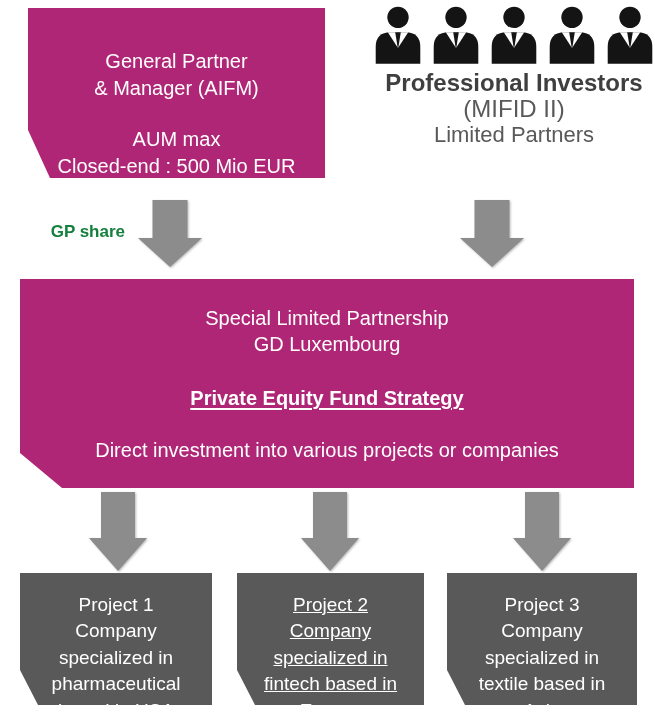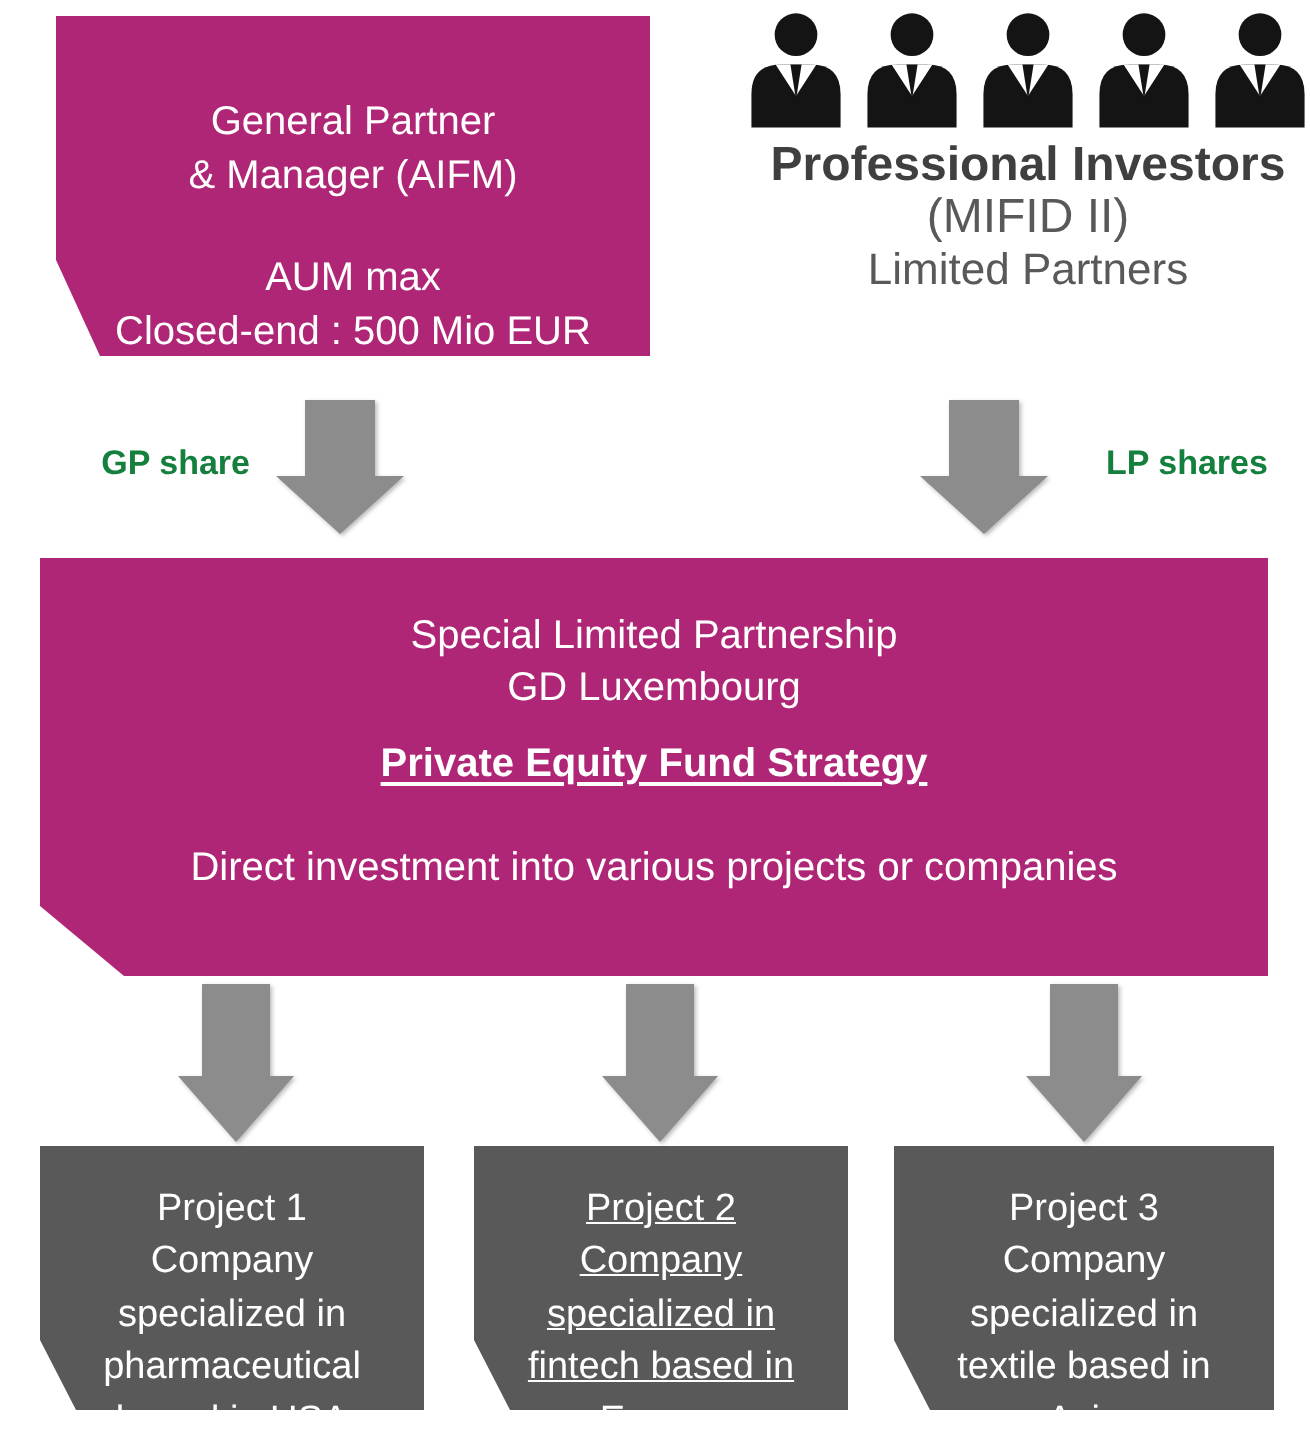--- a/index.html
+++ b/index.html
@@ -25,21 +25,21 @@
 
   .fund-box {
     left: 20px; top: 279px; width: 614px; height: 209px;
     background: #B02676; color: #ffffff; text-align: center;
     clip-path: polygon(0 0, 100% 0, 100% 100%, 42px 100%, 0 174px);
     box-sizing: border-box; padding-top: 26px;
   }
   .fund-entity { font-size: 20px; line-height: 26px; white-space: pre-line; }
   .fund-strategy {
     font-size: 20px; line-height: 26px; font-weight: bold;
-    text-decoration: underline; text-underline-offset: 3px; margin-top: 12px;
+    text-decoration: underline; text-underline-offset: 3px; margin-top: 28px;
   }
   .fund-desc { font-size: 20px; line-height: 26px; margin-top: 26px; }
 
   
   .investors { left: 354px; top: 6px; width: 320px; text-align: center; color: #595959; }
   .icon-row { display: flex; justify-content: center; gap: 6px; height: 58px; }
   .inv-title { font-size: 24px; font-weight: bold; color: #3F3F3F; line-height: 27px; margin-top: 5px; }
   .inv-sub   { font-size: 24px; color: #595959; line-height: 26px; }
   .inv-role  { font-size: 22px; color: #595959; }
 
@@ -113,21 +113,20 @@
     <div class="inv-role">Limited Partners</div>
   </div>
 
   <div class="abs share-label gp-share">GP share</div>
   <div class="abs arrow" style="left:138px; top:200px;">
     <svg width="64" height="67" viewBox="0 0 64 67">
       <polygon points="14.5,0 49.5,0 49.5,38 64,38 32,67 0,38 14.5,38" fill="#8C8C8C"></polygon>
     </svg>
   </div>
 
-  <div class="abs share-label lp-shares">LP shares</div>
   <div class="abs arrow" style="left:460px; top:200px;">
     <svg width="64" height="67" viewBox="0 0 64 67">
       <polygon points="14.5,0 49.5,0 49.5,38 64,38 32,67 0,38 14.5,38" fill="#8C8C8C"></polygon>
     </svg>
   </div>
 
   <div class="abs fund-box">
     <div class="fund-entity">Special Limited Partnership
 GD Luxembourg</div>
     <div class="fund-strategy">Private Equity Fund Strategy</div>

